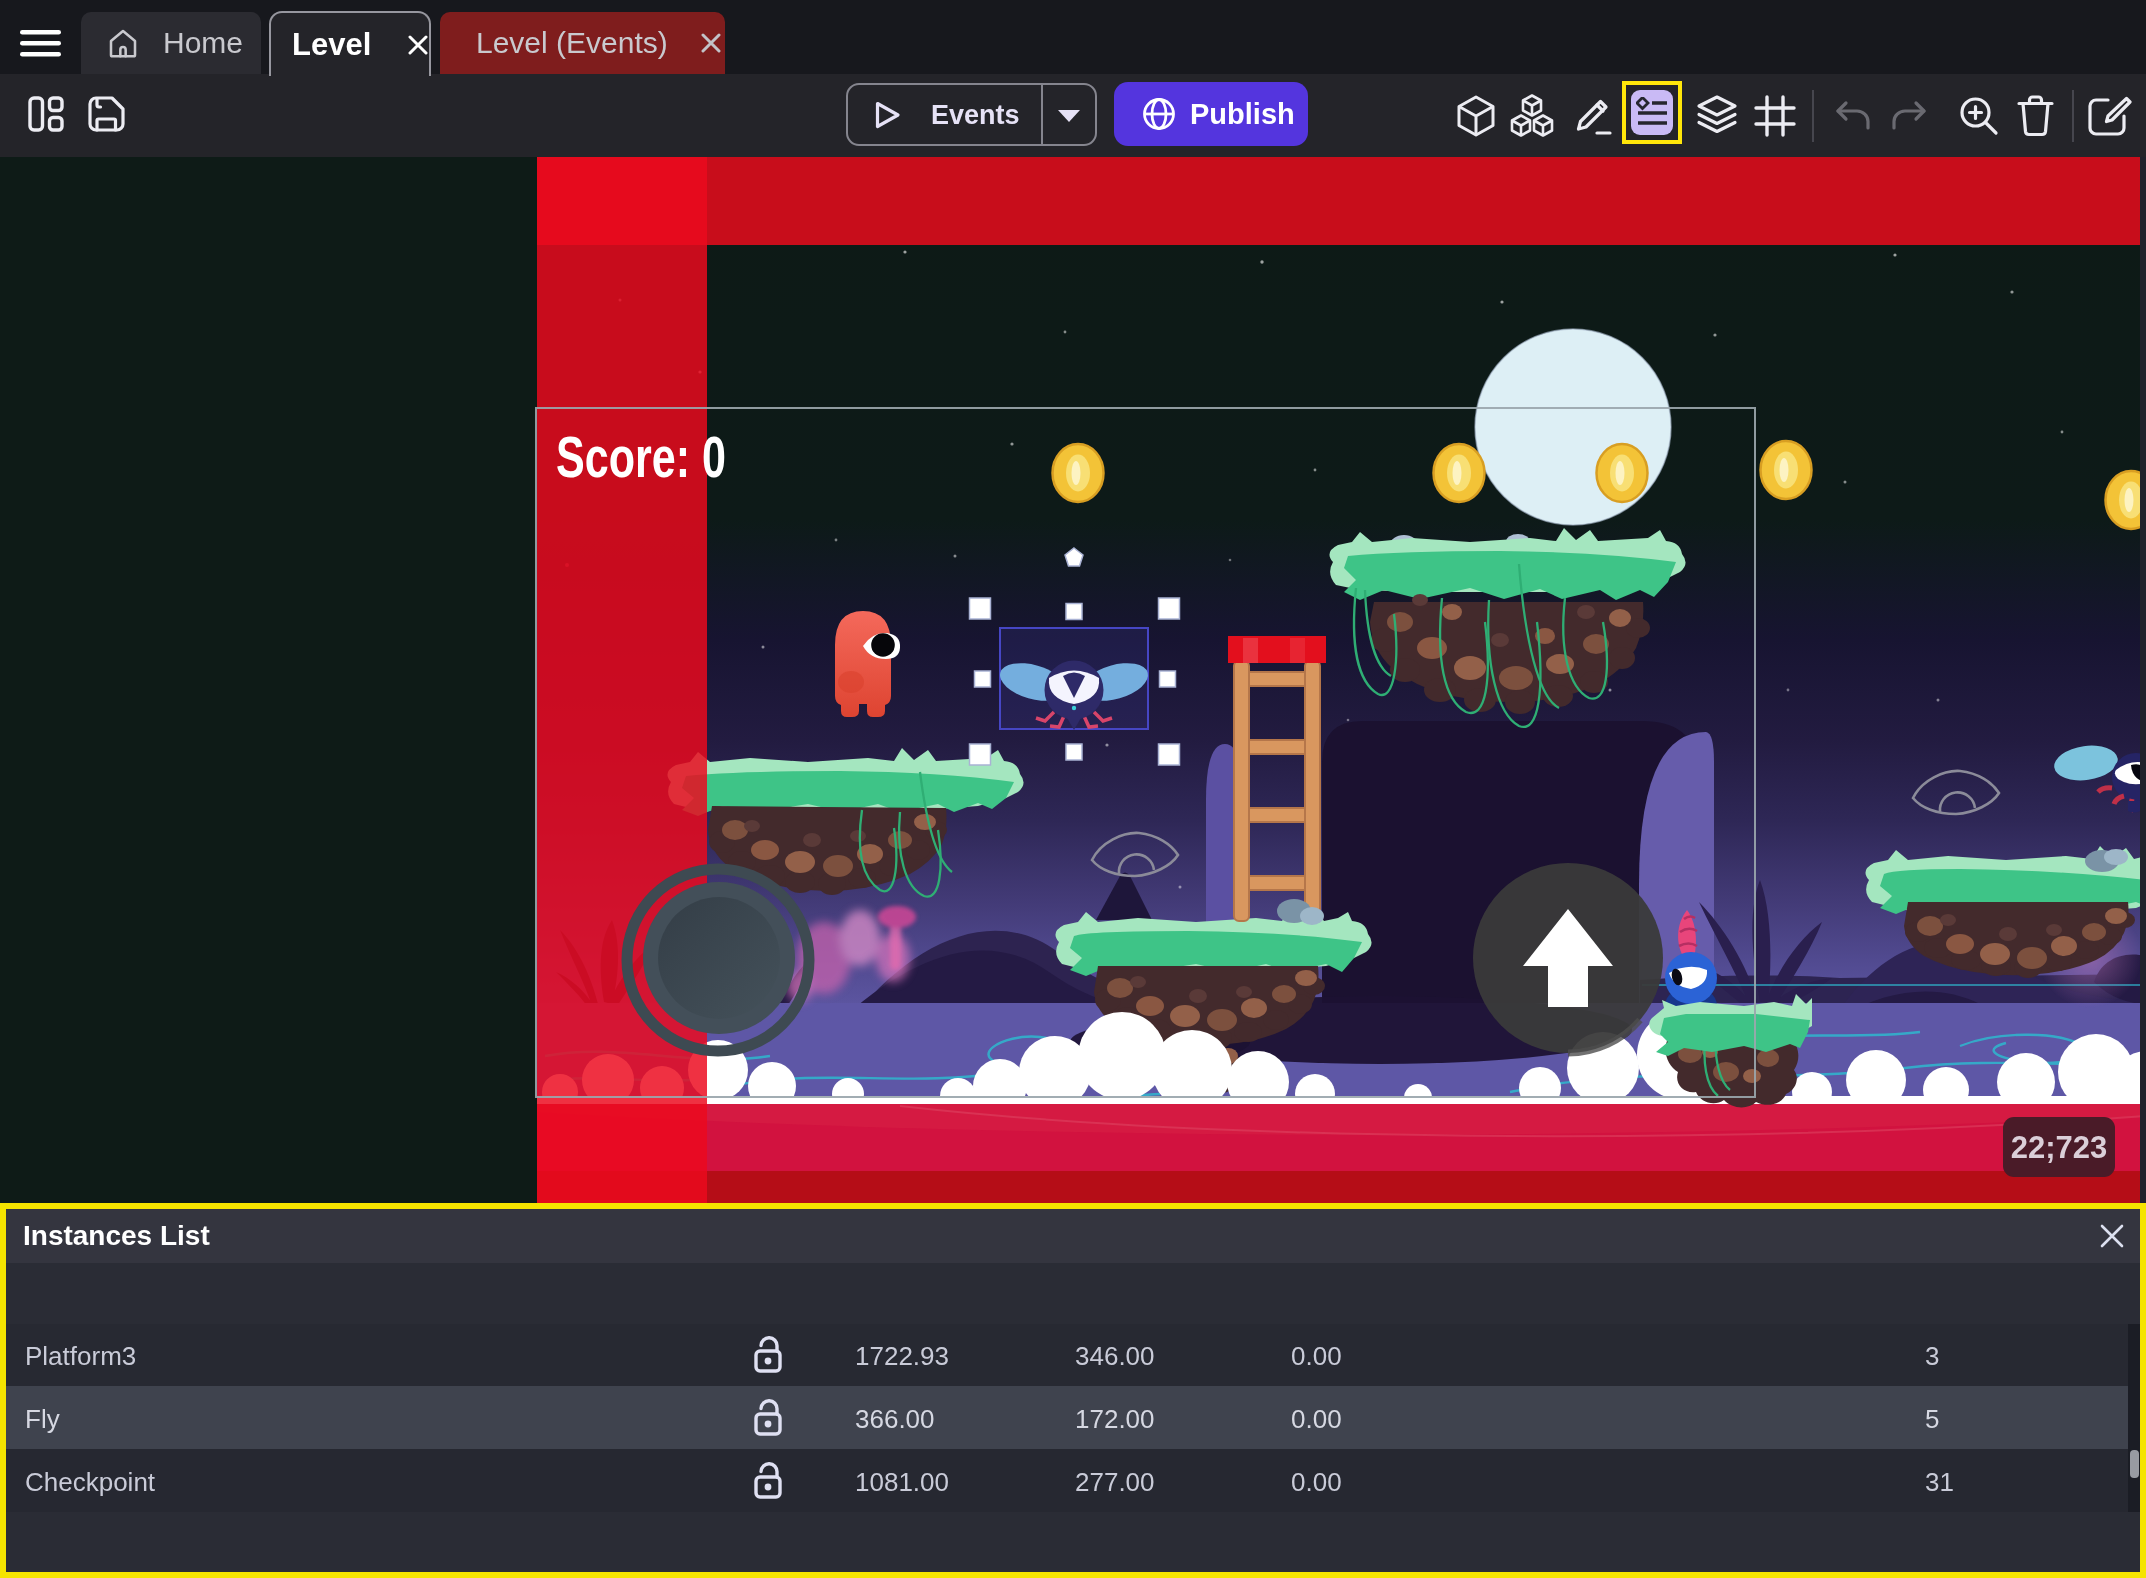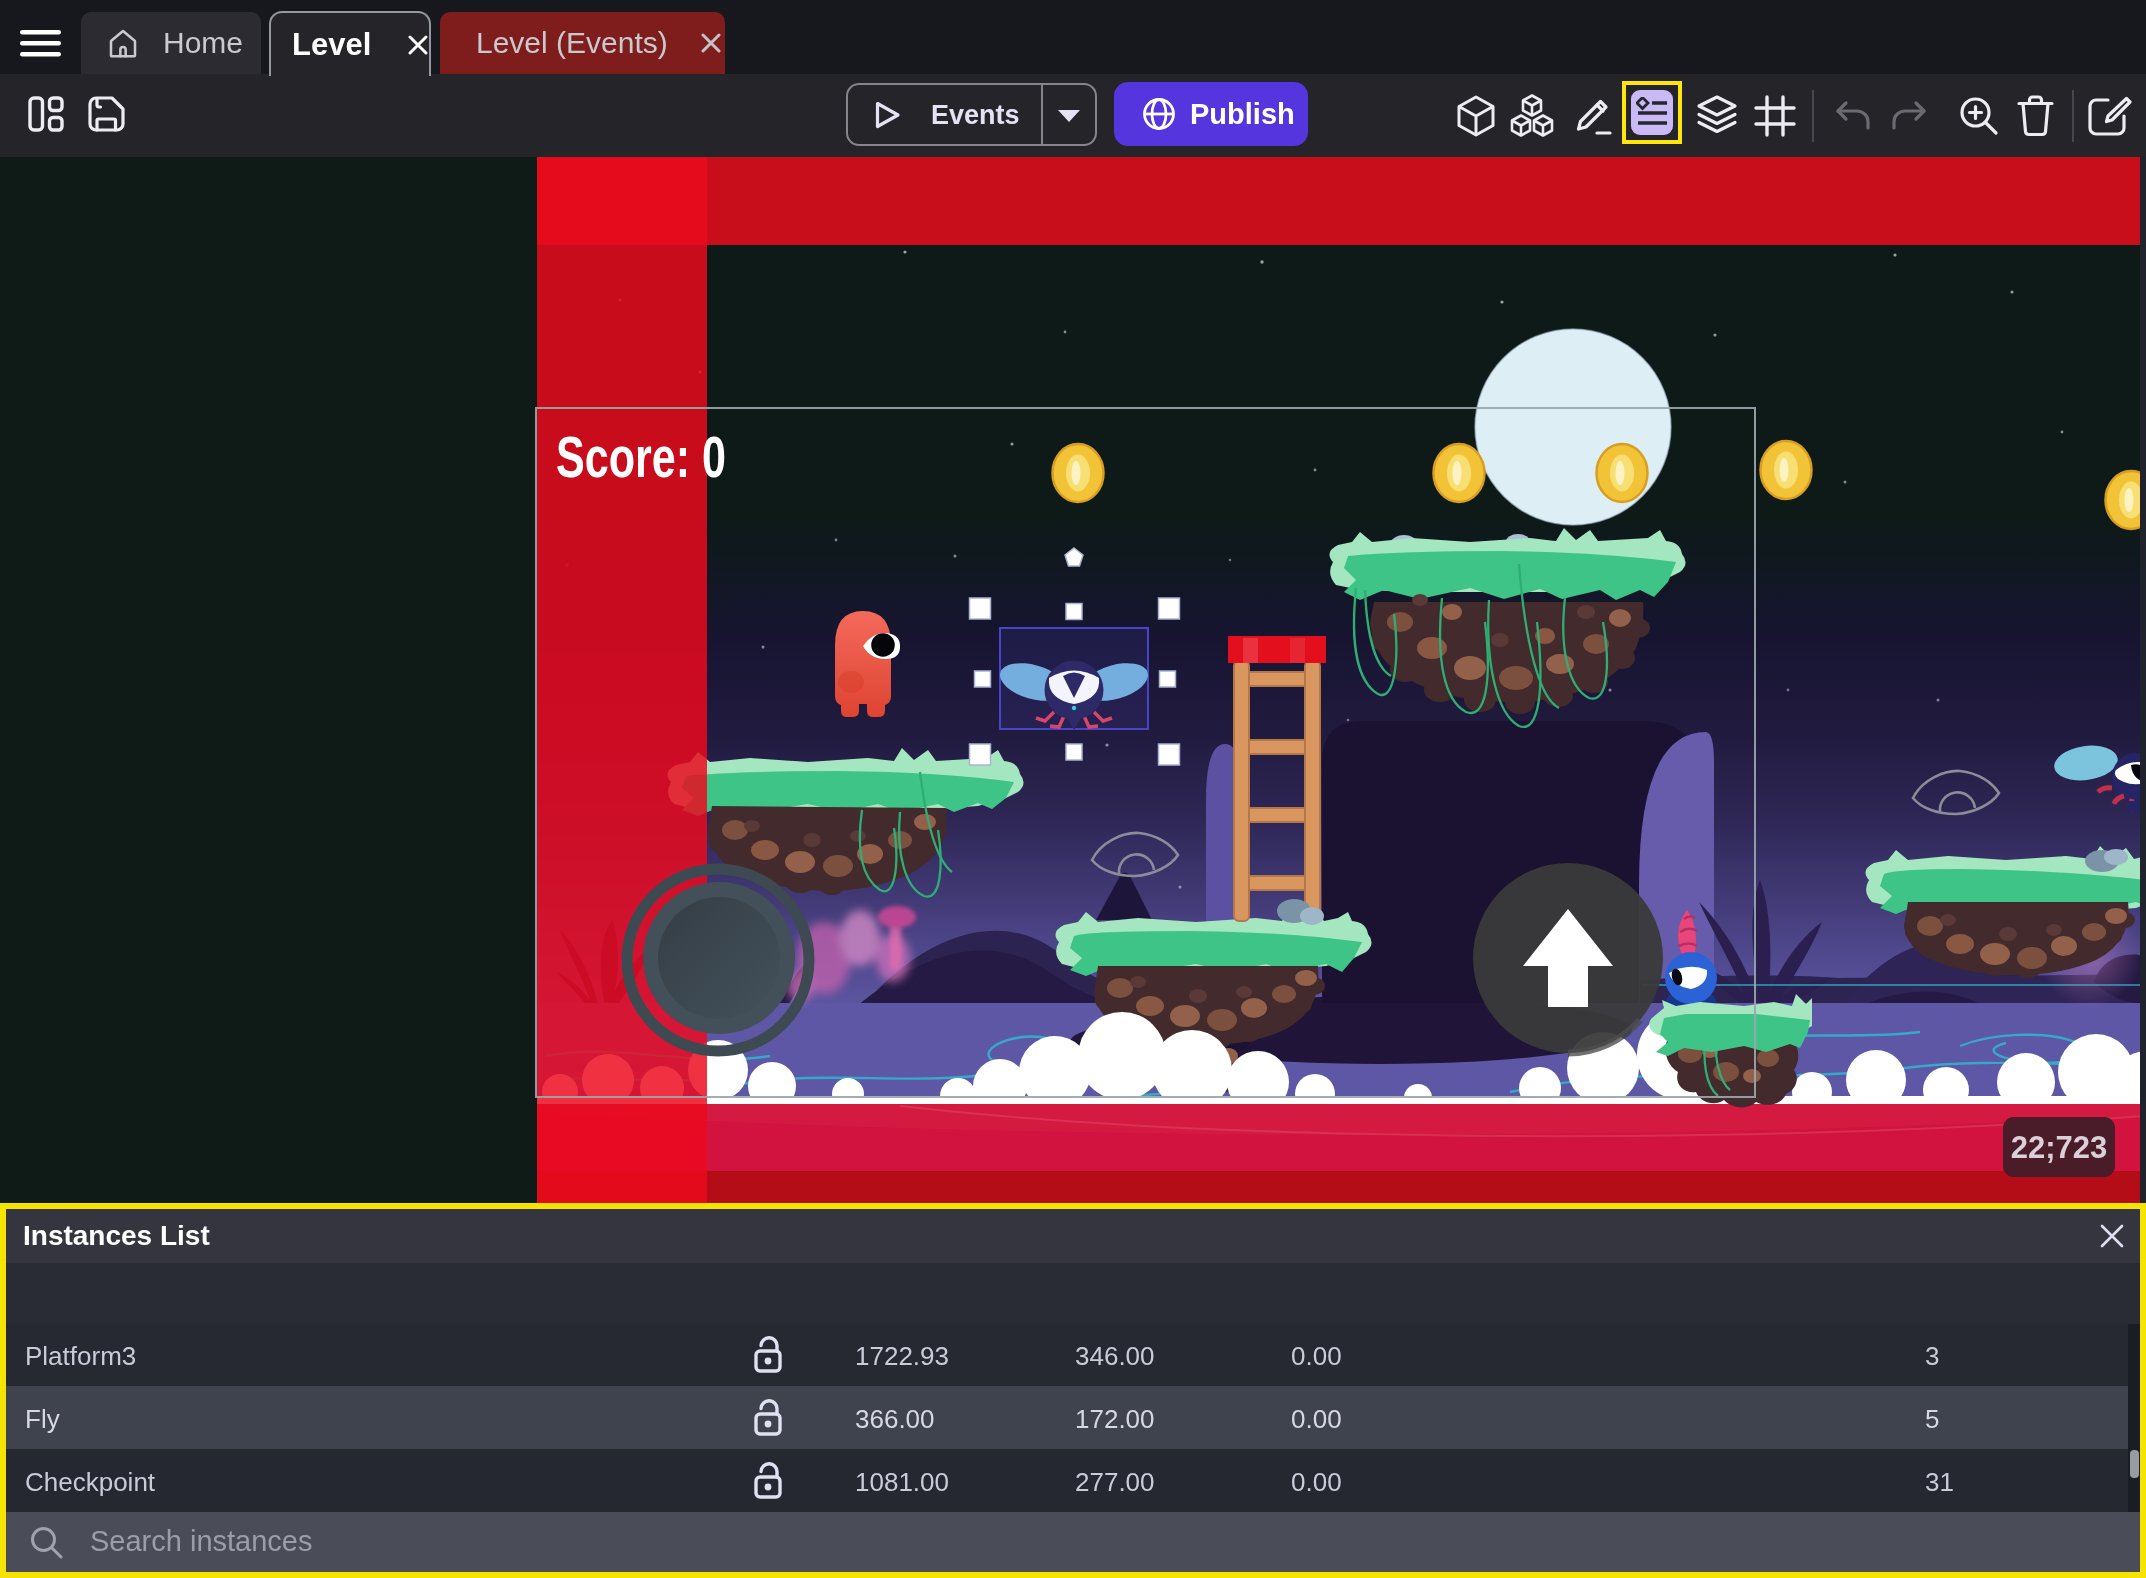--- a/index.html
+++ b/index.html
@@ -561,20 +561,13 @@
         <circle cx="17" cy="26" r="3.4" fill="#dfe0f2" stroke="none"></circle>
         <path d="M10,10.5 A8,8 0 0 1 26,11 V16"></path>
       </svg>
     <span class="abs" style="left:849px;top:18px;">1081.00</span>
     <span class="abs" style="left:1069px;top:18px;">277.00</span>
     <span class="abs" style="left:1285px;top:18px;">0.00</span>
     <span class="abs" style="left:1919px;top:18px;">31</span>
   </div>
   <div class="abs" style="left:2122px;top:115px;width:12px;height:188px;background:#1b1d25;"></div>
   <div class="abs" style="left:2124px;top:241px;width:9px;height:28px;background:#989ba2;border-radius:4px;"></div>
-  <div class="abs" style="left:0;top:303px;width:2134px;height:60px;background:#4a4d57;">
-    <svg class="abs" style="left:24px;top:14px" width="33" height="33" viewBox="0 0 33 33" fill="none" stroke="#a0a2ac" stroke-width="3">
-        <circle cx="13.5" cy="13.5" r="11"></circle>
-        <path d="M22 22 31 31" stroke-linecap="round"></path>
-      </svg>
-    <span class="abs" style="left:84px;top:13px;font-size:29px;color:#9b9daa;">Search instances</span>
-  </div>
 </div>
 
 </body></html>

